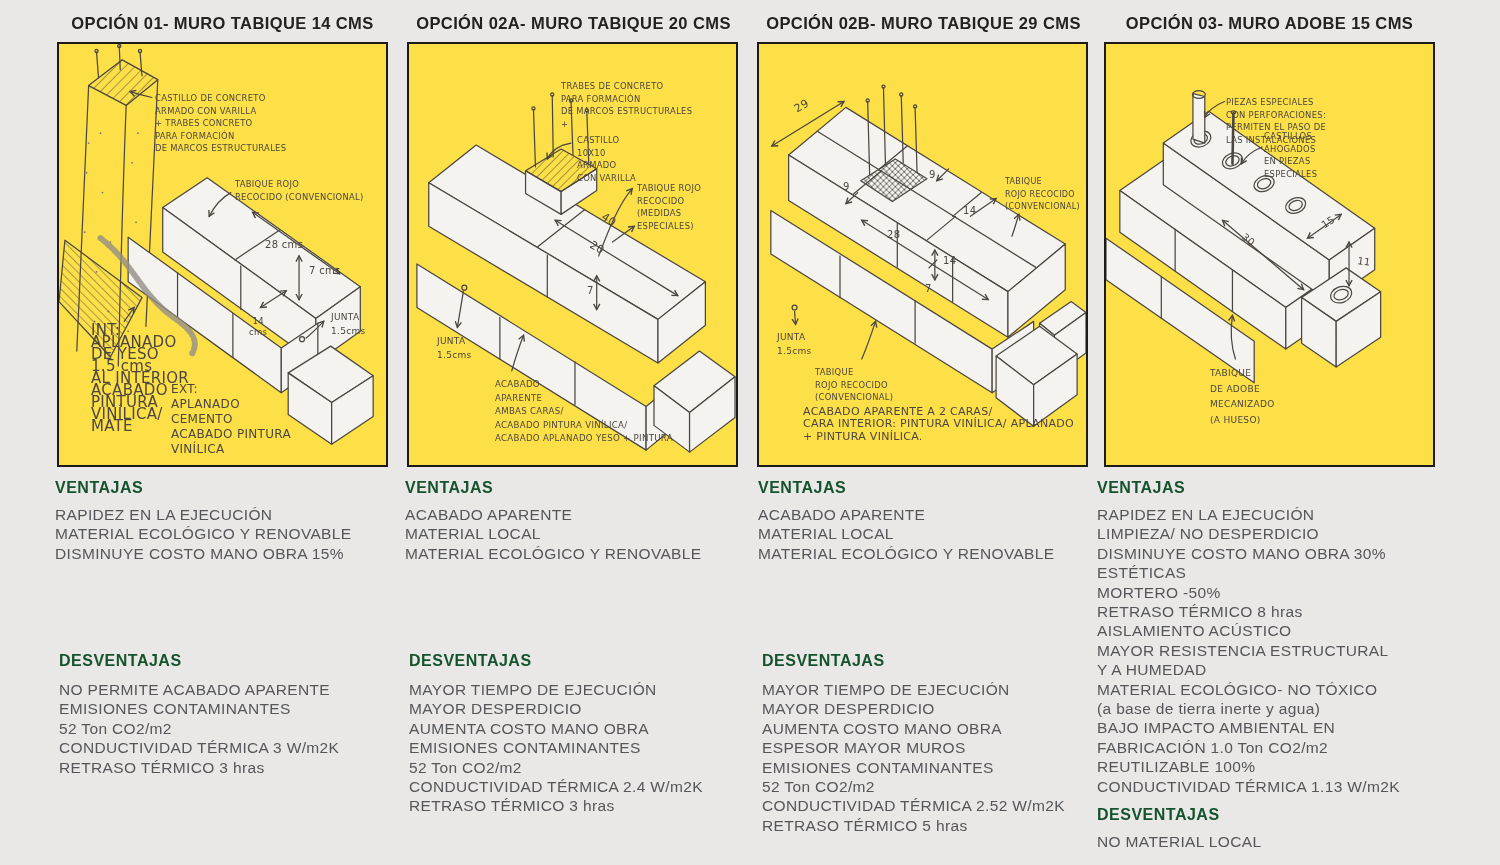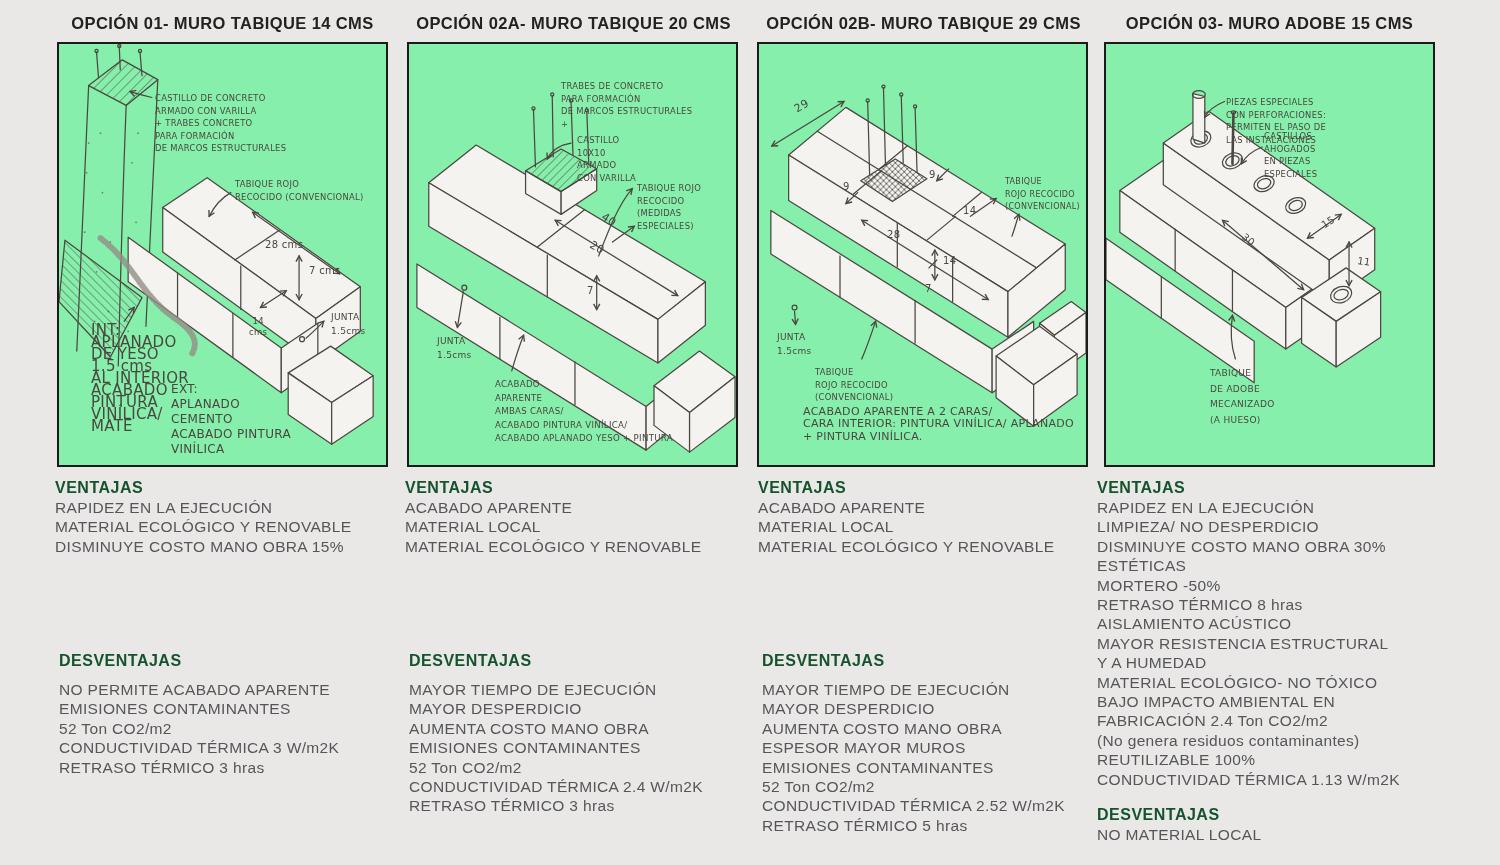--- a/index.html
+++ b/index.html
@@ -2,29 +2,29 @@
 <html><head>
 <meta charset="utf-8">
 <style>
   html,body{margin:0;padding:0}
   body{width:1500px;height:865px;position:relative;background:#e9e8e6;
        font-family:"Liberation Sans",sans-serif;overflow:hidden}
   .col{position:absolute;top:0;height:100%}
   .title{position:absolute;top:14px;left:0;right:0;text-align:center;font-weight:bold;
          font-size:16.5px;letter-spacing:.4px;color:#232122;white-space:nowrap}
   .sketchbox{position:absolute;top:42px;width:327px;height:421px;border:2px solid #1d1b19;
-             background:#86efac}
+             background:#fde047}
   .sketchbox svg{position:absolute;left:0;top:0}
   .note{position:absolute;font-family:"DejaVu Sans",sans-serif;font-size:8.4px;line-height:12.5px;
         color:#4b463f;white-space:pre-line;letter-spacing:.3px;width:max-content}
   .dim{position:absolute;font-family:"DejaVu Sans",sans-serif;font-size:10px;line-height:10.5px;
        color:#4b463f;white-space:pre-line;width:max-content;transform-origin:left top;letter-spacing:.3px}
   .sec{position:absolute;left:0;width:100%}
   .sec h3{margin:0;font-size:16px;letter-spacing:.5px;color:#14532d;font-weight:bold}
-  .lines{margin-top:1px}
+  .lines{margin-top:8px}
   .lines.gap{margin-top:10px}
   .tline{font-size:15.5px;line-height:19.4px;color:#55565a;letter-spacing:.35px;white-space:nowrap}
   .pl4{padding-left:4px}
 </style>
 </head>
 <body>
 
 <div class="col" style="left:55px;width:335px">
   <div class="title">OPCIÓN 01- MURO TABIQUE 14 CMS</div>
   <div class="sketchbox" style="left:2px">
@@ -429,23 +429,23 @@
         <div class="tline">RAPIDEZ EN LA EJECUCIÓN</div>
         <div class="tline">LIMPIEZA/ NO DESPERDICIO</div>
         <div class="tline">DISMINUYE COSTO MANO OBRA 30%</div>
         <div class="tline">ESTÉTICAS</div>
         <div class="tline">MORTERO -50%</div>
         <div class="tline">RETRASO TÉRMICO 8 hras</div>
         <div class="tline">AISLAMIENTO ACÚSTICO</div>
         <div class="tline">MAYOR RESISTENCIA ESTRUCTURAL</div>
         <div class="tline">Y A HUMEDAD</div>
         <div class="tline">MATERIAL ECOLÓGICO- NO TÓXICO</div>
+        <div class="tline">(a base de tierra inerte y agua)</div>
         <div class="tline">BAJO IMPACTO AMBIENTAL EN</div>
-        <div class="tline">FABRICACIÓN 2.4 Ton CO2/m2</div>
-        <div class="tline">(No genera residuos contaminantes)</div>
+        <div class="tline">FABRICACIÓN 1.0 Ton CO2/m2</div>
         <div class="tline">REUTILIZABLE 100%</div>
         <div class="tline">CONDUCTIVIDAD TÉRMICA 1.13 W/m2K</div>
       </div>
   </div>
   <div class="sec" style="top:806px">
     <h3>DESVENTAJAS</h3>
     <div class="lines">
         <div class="tline">NO MATERIAL LOCAL</div>
       </div>
   </div>

